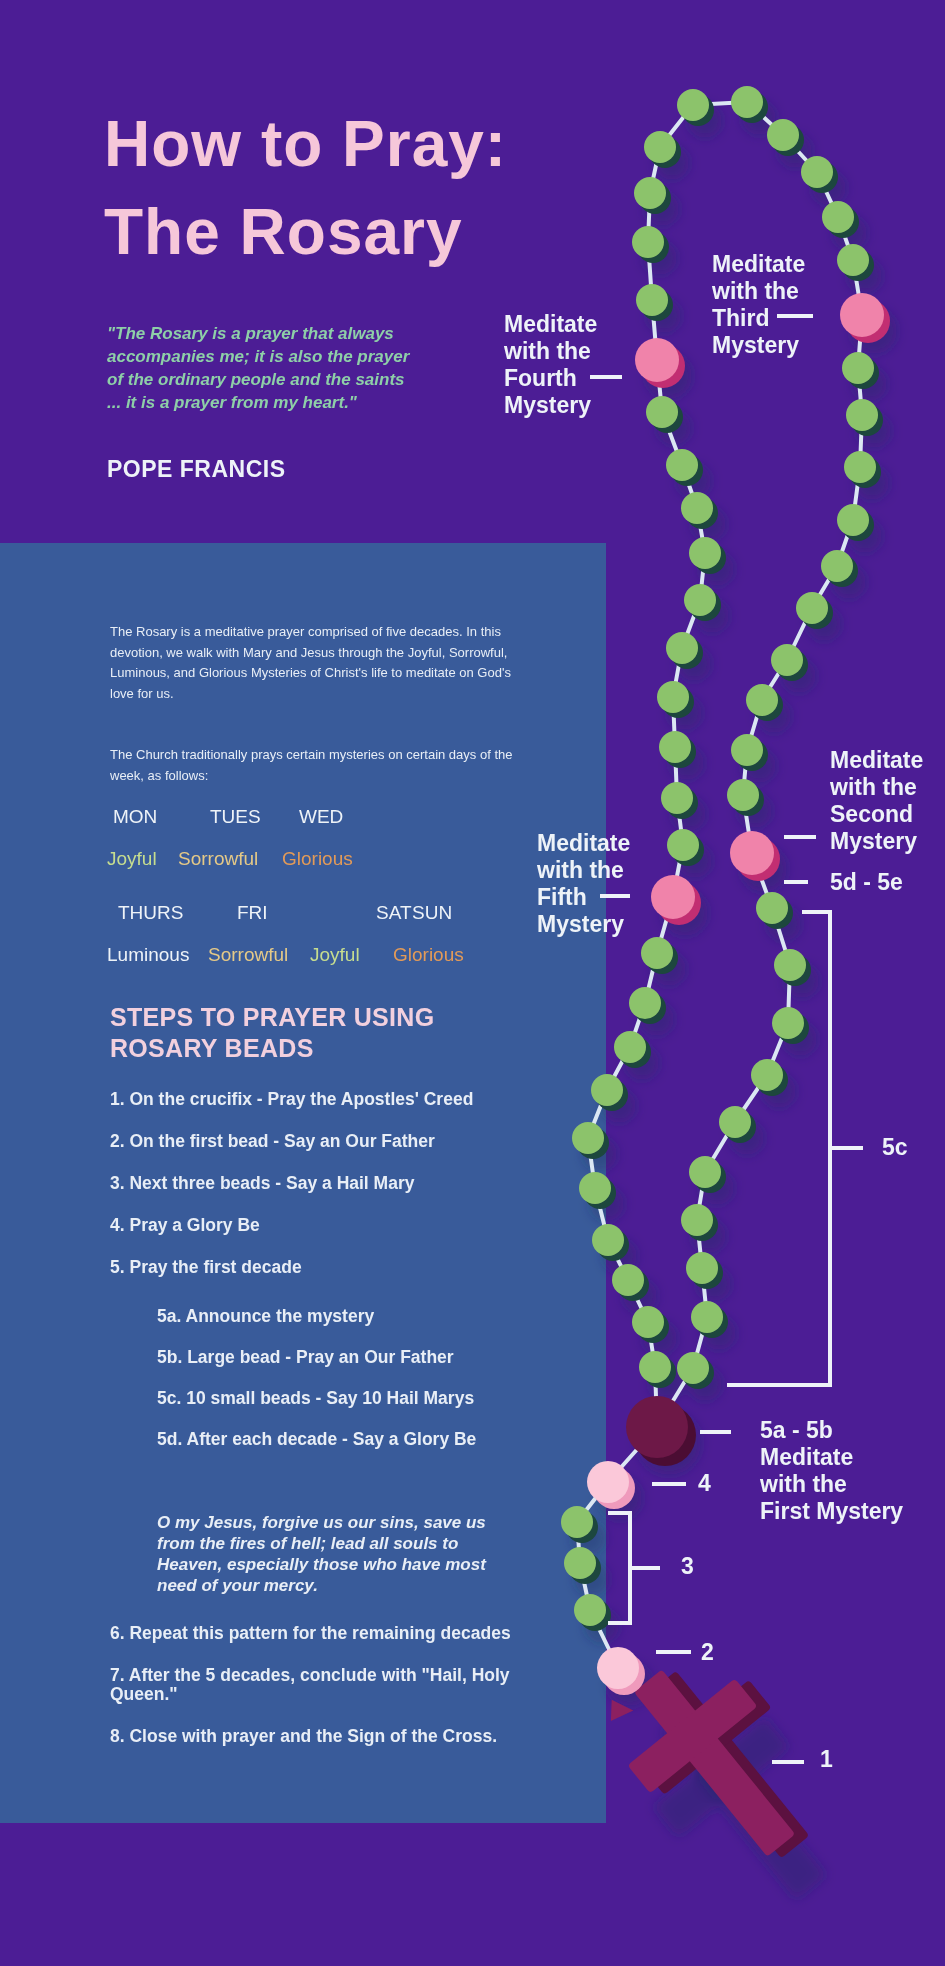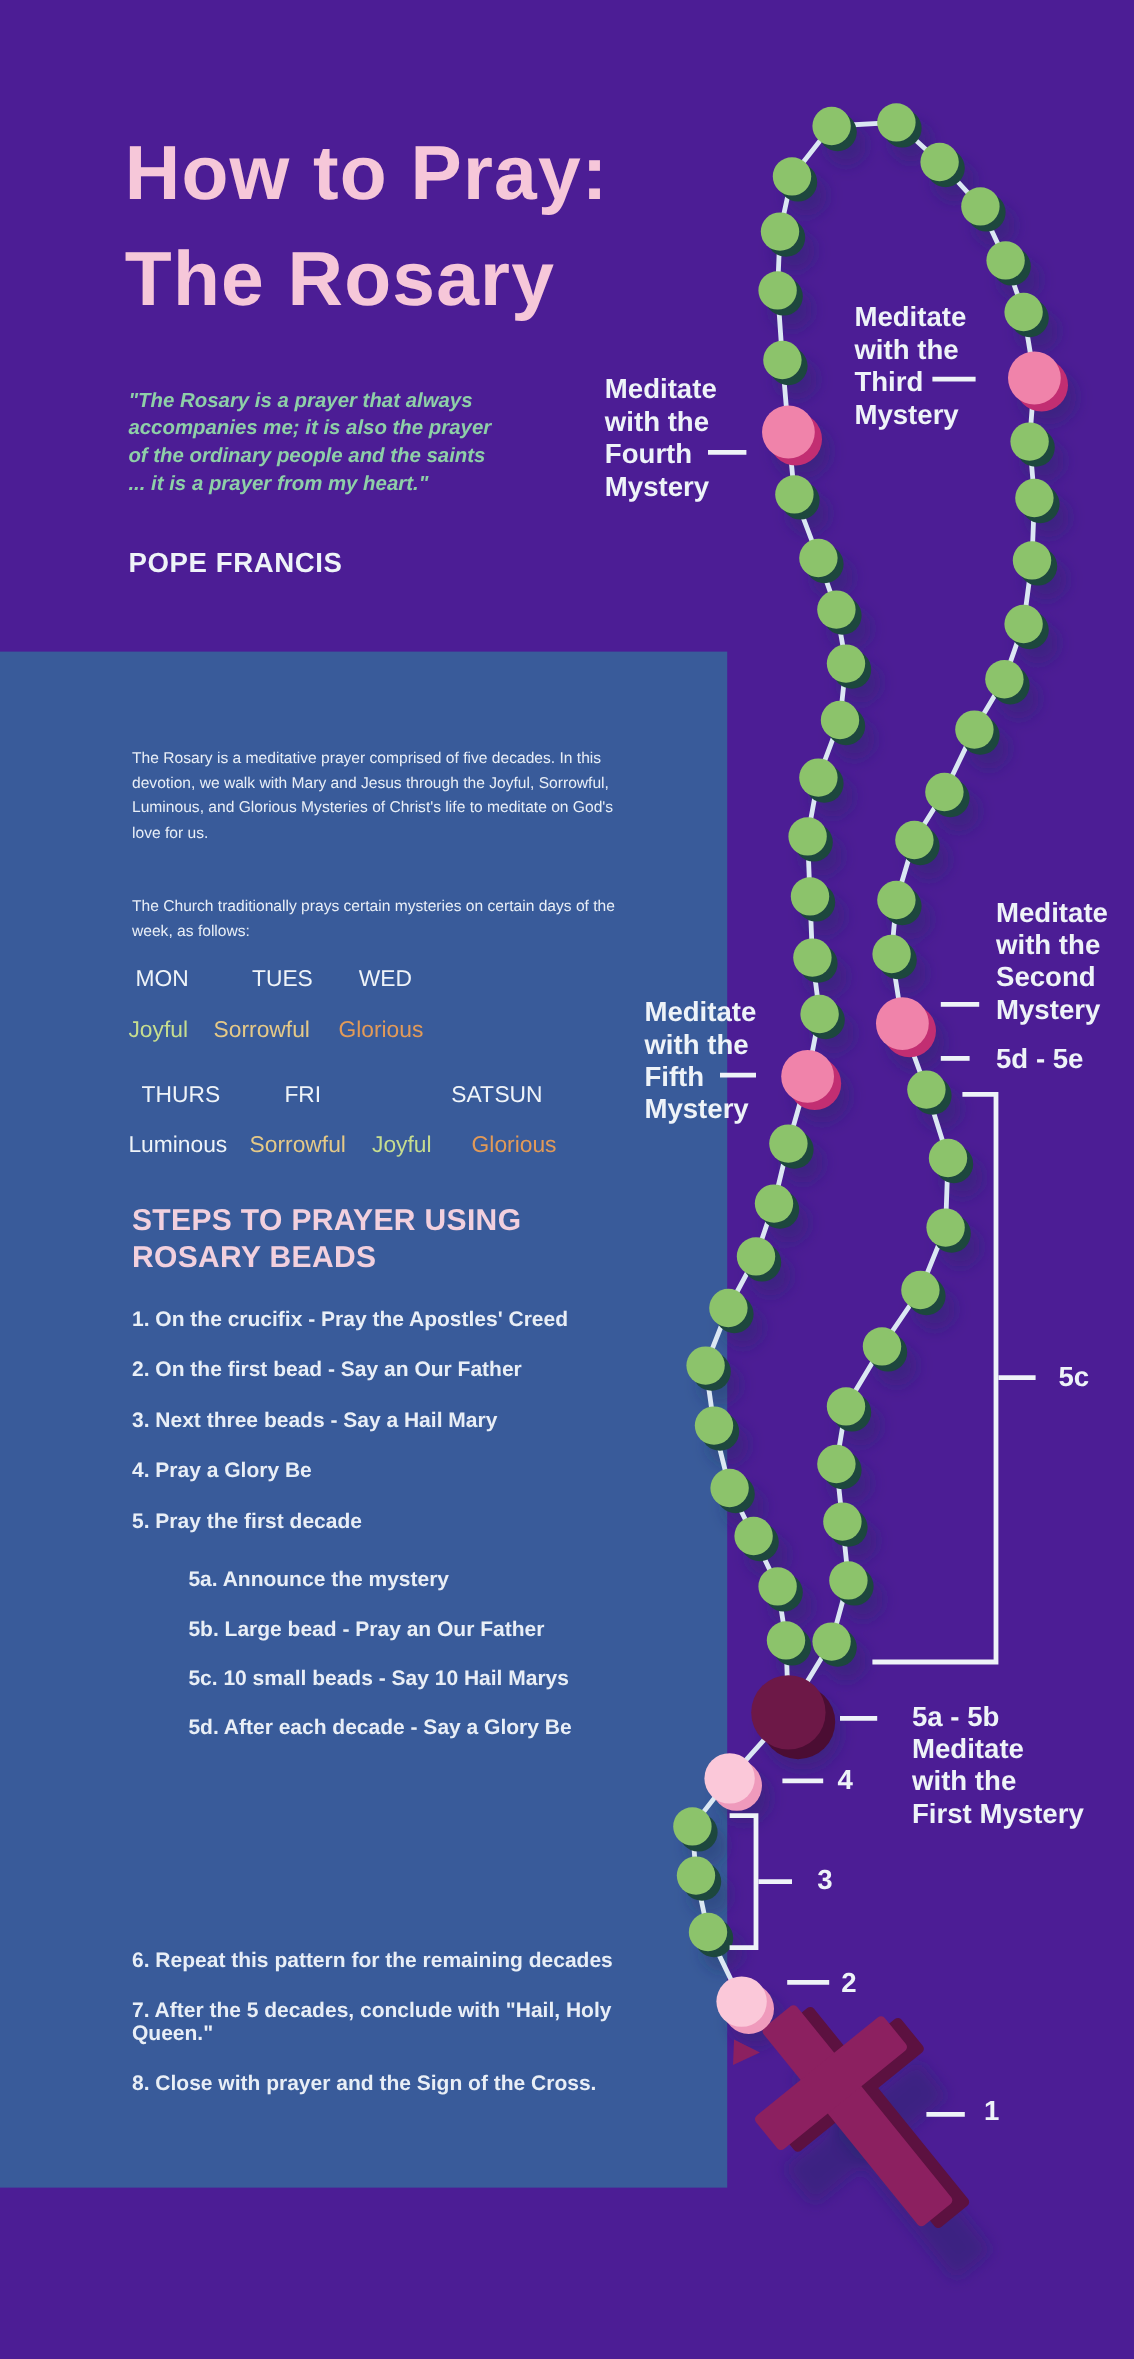--- a/index.html
+++ b/index.html
@@ -424,20 +424,24 @@
       <div class="step">3. Next three beads - Say a Hail Mary</div>
       <div class="step">4. Pray a Glory Be</div>
       <div class="step">5. Pray the first decade</div>
     </div>
   <div class="abs list list-sub">
       <div class="step">5a. Announce the mystery</div>
       <div class="step">5b. Large bead - Pray an Our Father</div>
       <div class="step">5c. 10 small beads - Say 10 Hail Marys</div>
       <div class="step">5d. After each decade - Say a Glory Be</div>
     </div>
+  <div class="abs prayer pre">O my Jesus, forgive us our sins, save us
+from the fires of hell; lead all souls to
+Heaven, especially those who have most
+need of your mercy.</div>
   <div class="abs list list-b">
       <div class="step">6. Repeat this pattern for the remaining decades</div>
       <div class="step">7. After the 5 decades, conclude with "Hail, Holy Queen."</div>
       <div class="step">8. Close with prayer and the Sign of the Cross.</div>
     </div>
 
   <div class="callout pre" style="left:504px;top:311px;">Meditate
 with the
 Fourth
 Mystery</div>

